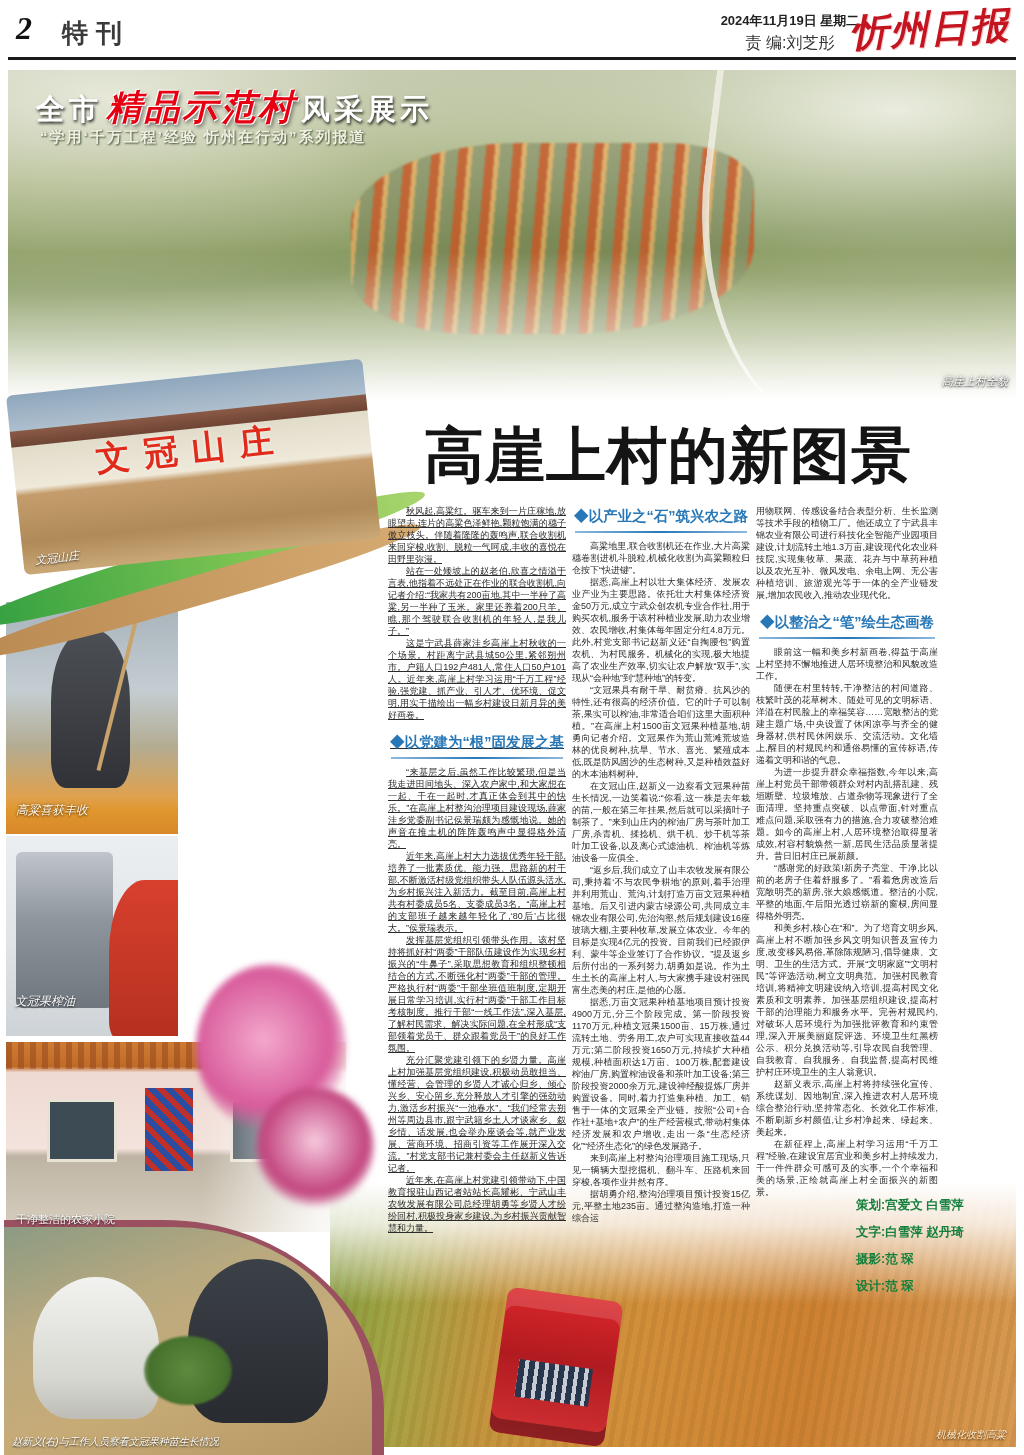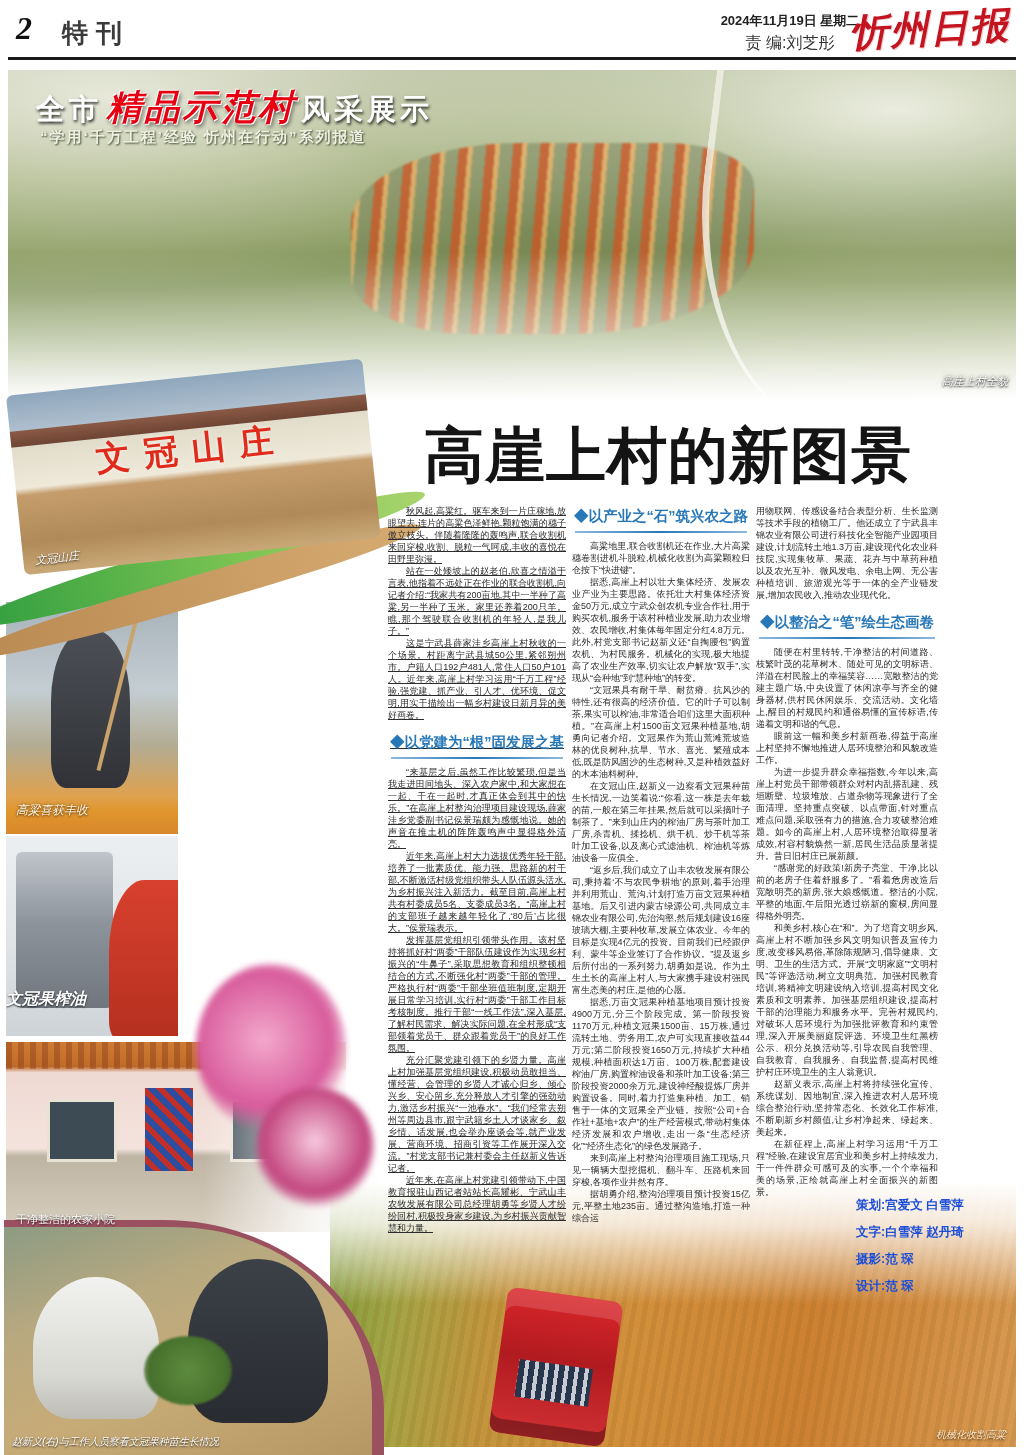--- a/index.html
+++ b/index.html
@@ -68,22 +68,22 @@
   .farmer .pole{position:absolute;left:64%;top:4%;width:4px;height:70%;background:#caa36a;
     transform:rotate(14deg);}
   .farmer-cap{position:absolute;left:10px;top:200px;font-size:12px;font-style:italic;
     color:#fffbe8;text-shadow:0 1px 2px rgba(120,60,0,.9),0 0 3px rgba(0,0,0,.5);}
   .press{position:absolute;left:6px;top:836px;width:172px;height:200px;z-index:1;overflow:hidden;
     background:linear-gradient(180deg,#eceff1 0%,#dfe3e6 55%,#ced3d7 100%);}
   .press .machine{position:absolute;left:6%;top:8%;width:56%;height:78%;border-radius:6px;
     background:linear-gradient(180deg,#c0c5cb 0%,#8d949c 45%,#6f767e 100%);}
   .press .jacket{position:absolute;right:-6%;top:22%;width:46%;height:80%;
     border-radius:45% 0 0 12%;background:linear-gradient(180deg,#d8402e,#b5301f);}
-  .press-cap{position:absolute;left:0;bottom:26px;font-size:16px;font-style:italic;color:#fff;
-    text-shadow:0 1px 2px rgba(0,0,0,.8);font-weight:bold;}
+  .press-cap{position:absolute;left:9px;bottom:26px;font-size:12px;font-style:italic;color:#fff;
+    text-shadow:0 1px 2px rgba(0,0,0,.8);}
   .flower{position:absolute;border-radius:50%;filter:blur(3px);z-index:2;}
   .flower.f1{left:196px;top:964px;width:150px;height:168px;
     background:radial-gradient(circle at 45% 45%,#f3a8cc,#d85b9b 55%,rgba(194,68,126,0) 75%);}
   .flower.f2{left:256px;top:1088px;width:118px;height:118px;
     background:radial-gradient(circle at 50% 45%,#f7c9de,#c2447e 60%,rgba(194,68,126,0) 78%);}
   .house{position:absolute;left:6px;top:1042px;width:340px;height:190px;z-index:1;overflow:hidden;
     background:linear-gradient(180deg,#cf7b33 0%,#c06a28 13%,#efd9d3 16%,#f3e3dc 56%,
       #beb4a4 60%,#d9cfc0 100%);}
   .house::before{content:"";position:absolute;left:0;top:0;width:100%;height:14%;
     background:repeating-linear-gradient(90deg,rgba(120,50,20,.35) 0 6px,transparent 6px 12px);}
@@ -134,21 +134,21 @@
   .col p{margin:0;text-indent:2em;}
   .col p.cont{text-indent:0;}
   .sec{color:#2878b8;font-size:14.5px;font-weight:bold;text-align:center;
     margin:12px 0 2px;line-height:19px;}
   .sec:first-child{margin-top:2px;}
   .sec::after{content:"";display:block;height:2px;margin:5px 3px 7px;
     background:linear-gradient(90deg,#8db9de,#2878b8 50%,#8db9de);}
 
   
   .credits{position:absolute;left:856px;top:1192px;width:156px;z-index:5;
-    font-size:12.5px;font-weight:bold;color:#1d4ed8;line-height:27px;}
+    font-size:12.5px;font-weight:bold;color:#15803d;line-height:27px;}
 </style>
 </head>
 <body>
 
 <div class="mast-num">2</div>
 <div class="mast-section">特刊</div>
 <div class="mast-date">2024年11月19日 星期二</div>
 <div class="mast-editor">责 编:刘芝彤</div>
 <div class="mast-paper">忻州日报</div>
 <div class="mast-rule"></div>
@@ -225,22 +225,22 @@
   <p>在文冠山庄,赵新义一边察看文冠果种苗生长情况,一边笑着说:“你看,这一株是去年栽的苗,一般在第三年挂果,然后就可以采摘叶子制茶了。”来到山庄内的榨油厂房与茶叶加工厂房,杀青机、揉捻机、烘干机、炒干机等茶叶加工设备,以及离心式滤油机、榨油机等炼油设备一应俱全。</p>
   <p>“返乡后,我们成立了山丰农牧发展有限公司,秉持着‘不与农民争耕地’的原则,着手治理并利用荒山、荒沟,计划打造万亩文冠果种植基地。后又引进内蒙古绿源公司,共同成立丰锦农业有限公司,先治沟壑,然后规划建设16座玻璃大棚,主要种牧草,发展立体农业。今年的目标是实现4亿元的投资。目前我们已经跟伊利、蒙牛等企业签订了合作协议。”提及返乡后所付出的一系列努力,胡勇如是说。作为土生土长的高崖上村人,与大家携手建设村强民富生态美的村庄,是他的心愿。</p>
   <p>据悉,万亩文冠果种植基地项目预计投资4900万元,分三个阶段完成。第一阶段投资1170万元,种植文冠果1500亩、15万株,通过流转土地、劳务用工,农户可实现直接收益44万元;第二阶段投资1650万元,持续扩大种植规模,种植面积达1万亩、100万株,配套建设榨油厂房,购置榨油设备和茶叶加工设备;第三阶段投资2000余万元,建设神经酸提炼厂房并购置设备。同时,着力打造集种植、加工、销售于一体的文冠果全产业链。按照“公司+合作社+基地+农户”的生产经营模式,带动村集体经济发展和农户增收,走出一条“生态经济化”“经济生态化”的绿色发展路子。</p>
   <p>来到高崖上村整沟治理项目施工现场,只见一辆辆大型挖掘机、翻斗车、压路机来回穿梭,各项作业井然有序。</p>
   <p>据胡勇介绍,整沟治理项目预计投资15亿元,平整土地235亩。通过整沟造地,打造一种综合运</p>
 </div>
 
 <div class="col c3">
   <p class="cont">用物联网、传感设备结合表型分析、生长监测等技术手段的植物工厂。他还成立了宁武县丰锦农业有限公司进行科技化全智能产业园项目建设,计划流转土地1.3万亩,建设现代化农业科技院,实现集牧草、果蔬、花卉与中草药种植以及农光互补、微风发电、余电上网、无公害种植培训、旅游观光等于一体的全产业链发展,增加农民收入,推动农业现代化。</p>
   <h3 class="sec">◆以整治之“笔”绘生态画卷</h3>
+  <p>眼前这一幅和美乡村新画卷,得益于高崖上村坚持不懈地推进人居环境整治和风貌改造工作。</p>
   <p>随便在村里转转,干净整洁的村间道路、枝繁叶茂的花草树木、随处可见的文明标语、洋溢在村民脸上的幸福笑容……宽敞整洁的党建主题广场,中央设置了休闲凉亭与齐全的健身器材,供村民休闲娱乐、交流活动。文化墙上,醒目的村规民约和通俗易懂的宣传标语,传递着文明和谐的气息。</p>
-  <p>眼前这一幅和美乡村新画卷,得益于高崖上村坚持不懈地推进人居环境整治和风貌改造工作。</p>
   <p>为进一步提升群众幸福指数,今年以来,高崖上村党员干部带领群众对村内乱搭乱建、残垣断壁、垃圾堆放、占道杂物等现象进行了全面清理。坚持重点突破、以点带面,针对重点难点问题,采取强有力的措施,合力攻破整治难题。如今的高崖上村,人居环境整治取得显著成效,村容村貌焕然一新,居民生活品质显著提升。昔日旧村庄已展新颜。</p>
   <p>“感谢党的好政策!新房子亮堂、干净,比以前的老房子住着舒服多了。”看着危房改造后宽敞明亮的新房,张大娘感慨道。整洁的小院,平整的地面,午后阳光透过崭新的窗棂,房间显得格外明亮。</p>
   <p>和美乡村,核心在“和”。为了培育文明乡风,高崖上村不断加强乡风文明知识普及宣传力度,改变移风易俗,革除陈规陋习,倡导健康、文明、卫生的生活方式。开展“文明家庭”“文明村民”等评选活动,树立文明典范。加强村民教育培训,将精神文明建设纳入培训,提高村民文化素质和文明素养。加强基层组织建设,提高村干部的治理能力和服务水平。完善村规民约,对破坏人居环境行为加强批评教育和约束管理,深入开展美丽庭院评选、环境卫生红黑榜公示、积分兑换活动等,引导农民自我管理、自我教育、自我服务、自我监督,提高村民维护村庄环境卫生的主人翁意识。</p>
   <p>赵新义表示,高崖上村将持续强化宣传、系统谋划、因地制宜,深入推进农村人居环境综合整治行动,坚持常态化、长效化工作标准,不断刷新乡村颜值,让乡村净起来、绿起来、美起来。</p>
   <p>在新征程上,高崖上村学习运用“千万工程”经验,在建设宜居宜业和美乡村上持续发力,干一件件群众可感可及的实事,一个个幸福和美的场景,正绘就高崖上村全面振兴的新图景。</p>
 </div>
 
 <div class="credits">
   <div>策划:宫爱文  白雪萍</div>
   <div>文字:白雪萍  赵丹琦</div>

